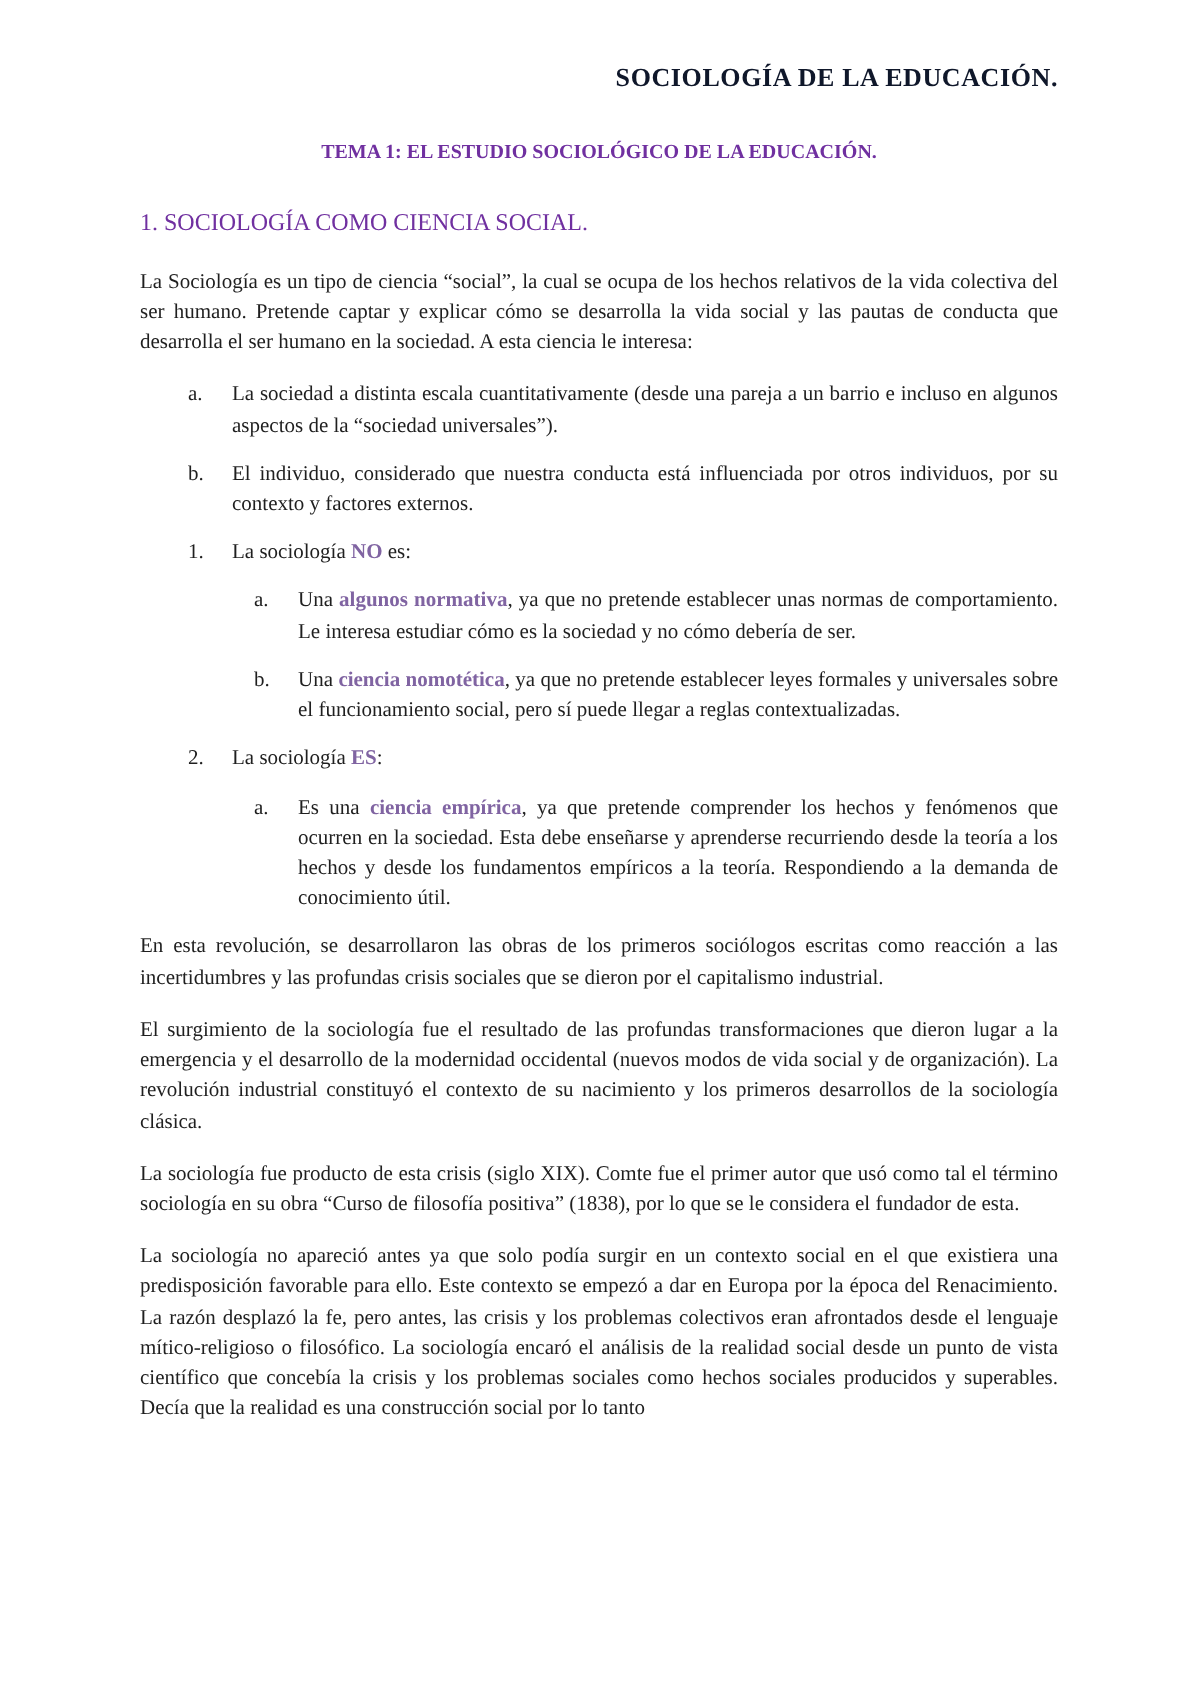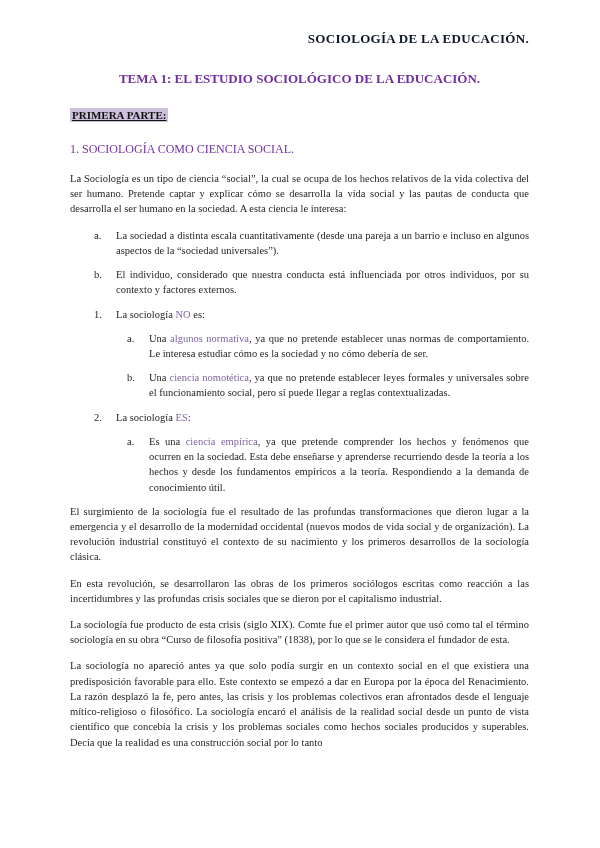--- a/index.html
+++ b/index.html
@@ -18,21 +18,21 @@
     text-align: right;
     font-weight: 700;
     font-size: 13px;
     letter-spacing: 0.3px;
     color: #0f172a;
     margin-bottom: 21px;
   }
   .doc-subtitle {
     text-align: center;
     font-weight: 700;
-    font-size: 13px;
+    font-size: 10px;
     color: var(--heading-purple, #7030a0);
     margin-bottom: 19px;
   }
   .part-row { margin-bottom: 17px; }
   .part-label {
     background: var(--highlight-bg, #ccc0da);
     color: #111111;
     font-weight: 700;
     font-size: 11px;
     text-decoration: underline;
@@ -44,34 +44,31 @@
     font-size: 12px;
     margin: 4px 0 13px 0;
   }
   .para { text-align: justify; margin-bottom: 11px; }
   .list { margin-bottom: 0; }
   .li { display: flex; margin-bottom: 9px; }
   .lvl1 { padding-left: 24px; }
   .lvl2 { padding-left: 57px; }
   .marker { flex: 0 0 22px; width: 22px; }
   .li-text { flex: 1; text-align: justify; }
-  .term { color: var(--term-purple, #8064a2); font-weight: 400; }
+  .term { color: var(--term-purple, #8064a2); font-weight: 700; }
 </style>
 </head>
 <body>
 
 <div class="page">
 
   <div class="doc-title">SOCIOLOGÍA DE LA EDUCACIÓN.</div>
 
   <div class="doc-subtitle">TEMA 1: EL ESTUDIO SOCIOLÓGICO DE LA EDUCACIÓN.</div>
 
-  <div class="part-row">
-    <span class="part-label">PRIMERA PARTE:</span>
-  </div>
 
   <div class="sec-heading">1. SOCIOLOGÍA COMO CIENCIA SOCIAL.</div>
 
   <p class="para">La Sociología es un tipo de ciencia “social”, la cual se ocupa de los hechos relativos de la vida colectiva del ser humano. Pretende captar y explicar cómo se desarrolla la vida social y las pautas de conducta que desarrolla el ser humano en la sociedad. A esta ciencia le interesa:</p>
 
   <div class="list lvl1">
     <div class="li">
       <span class="marker">a.</span>
       <span class="li-text">La sociedad a distinta escala cuantitativamente (desde una pareja a un barrio e incluso en algunos aspectos de la “sociedad universales”).</span>
     </div>
@@ -108,18 +105,18 @@
   </div>
 
   <div class="list lvl2">
     <div class="li">
       <span class="marker">a.</span>
       <span class="li-text"><span>Es una </span><span class="term">ciencia empírica</span><span>, ya que pretende comprender los hechos y fenómenos que ocurren en la sociedad. Esta debe enseñarse y aprenderse recurriendo desde la teoría a los hechos y desde los fundamentos empíricos a la teoría. Respondiendo a la demanda de conocimiento útil.</span></span>
     </div>
   </div>
 
 
+  <p class="para">En esta revolución, se desarrollaron las obras de los primeros sociólogos escritas como reacción a las incertidumbres y las profundas crisis sociales que se dieron por el capitalismo industrial.</p>
   <p class="para">El surgimiento de la sociología fue el resultado de las profundas transformaciones que dieron lugar a la emergencia y el desarrollo de la modernidad occidental (nuevos modos de vida social y de organización). La revolución industrial constituyó el contexto de su nacimiento y los primeros desarrollos de la sociología clásica.</p>
-  <p class="para">En esta revolución, se desarrollaron las obras de los primeros sociólogos escritas como reacción a las incertidumbres y las profundas crisis sociales que se dieron por el capitalismo industrial.</p>
   <p class="para">La sociología fue producto de esta crisis (siglo XIX). Comte fue el primer autor que usó como tal el término sociología en su obra “Curso de filosofía positiva” (1838), por lo que se le considera el fundador de esta.</p>
   <p class="para">La sociología no apareció antes ya que solo podía surgir en un contexto social en el que existiera una predisposición favorable para ello. Este contexto se empezó a dar en Europa por la época del Renacimiento. La razón desplazó la fe, pero antes, las crisis y los problemas colectivos eran afrontados desde el lenguaje mítico-religioso o filosófico. La sociología encaró el análisis de la realidad social desde un punto de vista científico que concebía la crisis y los problemas sociales como hechos sociales producidos y superables. Decía que la realidad es una construcción social por lo tanto</p>
 
 </div>
 
 </body></html>

